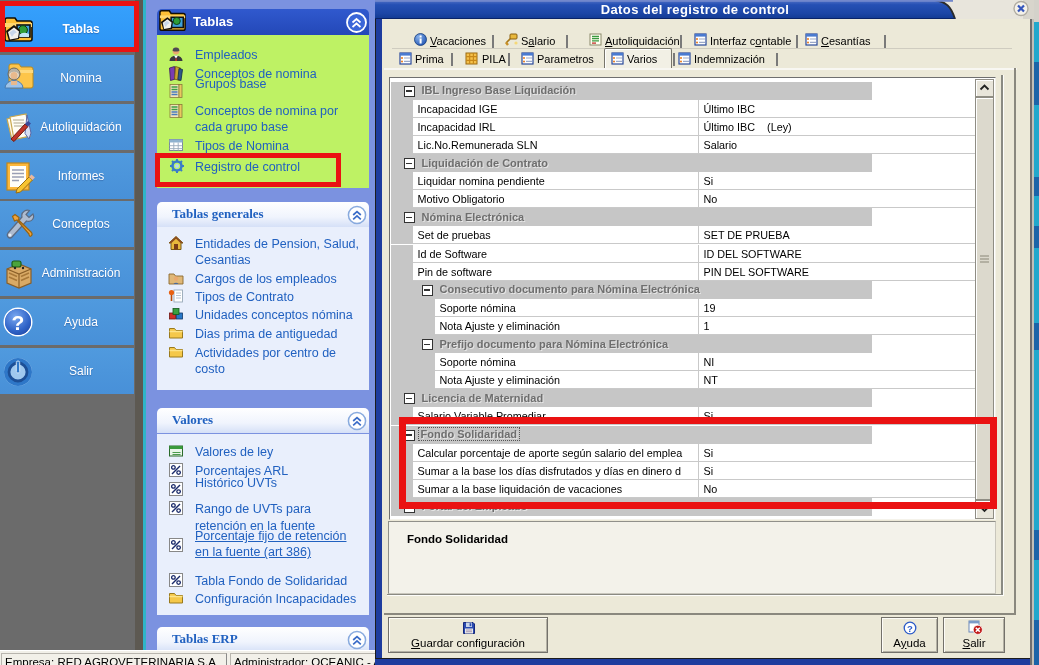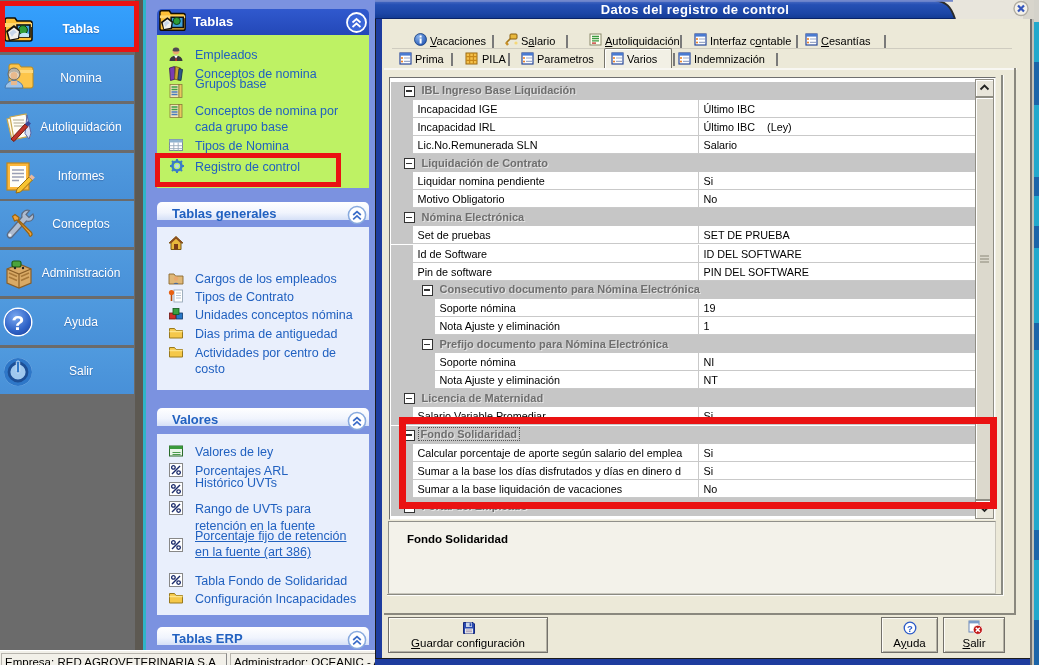--- a/index.html
+++ b/index.html
@@ -115,22 +115,22 @@
 
 <div class="abs" style="left:0;top:650px;width:377px;height:15px;background:#f2f0e9;border-top:1px solid #fff;z-index:5;overflow:hidden;">
   <div class="abs" style="left:1px;top:2px;width:226px;height:17px;border:1px solid #b8b5ae;border-right:1px solid #8a8a8a;font-size:11.5px;color:#000;padding:2px 0 0 3px;box-sizing:border-box;">Empresa: RED AGROVETERINARIA S.A</div>
   <div class="abs" style="left:230px;top:2px;width:200px;height:17px;border:1px solid #b8b5ae;font-size:11.5px;color:#000;padding:2px 0 0 3px;box-sizing:border-box;">Administrador: OCEANIC - A</div>
 </div>
 
 <style>
  .panel{position:absolute;left:157px;width:212px;}
  .phead1{position:absolute;left:0;right:0;top:0;height:26px;border-radius:5px 5px 0 0;
    background:linear-gradient(180deg,#3059ce,#2348b8);}
- .phead2{position:absolute;left:0;right:0;top:0;height:18px;border-radius:5px 5px 0 0;
-   background:linear-gradient(180deg,#ffffff,#f0f4fd 60%,#d5e0f7);}
+ .phead2{position:absolute;left:0;right:0;top:0;height:25px;border-radius:5px 5px 0 0;
+   background:linear-gradient(180deg,#ffffff,#f0f4fd 60%,#d5e0f7);font-family:Liberation Serif, serif;}
  .phead2 .pt{position:absolute;left:15px;top:4px;font-size:13px;font-weight:bold;color:#2161c0;}
  .pbody{position:absolute;left:0;right:0;background:#bef264;}
  .pitem{position:absolute;left:38px;font-size:12.5px;line-height:16.2px;color:#2161c0;white-space:nowrap;}
  .pico{position:absolute;left:11px;width:16px;height:16px;}
  .chev{position:absolute;right:2px;top:3px;}
 </style>
 <div class="panel" style="top:9px;height:179px;">
   <div class="phead1">
     <svg style="position:absolute;left:1px;top:-2px;" width="30" height="28" viewBox="0 0 32 30">
       <path d="M2 6 q0-2 2-2 h8 l2 3 h13 q2 0 2 2 v14 q0 2-2 2 H4 q-2 0-2-2 Z" fill="#fdc036" stroke="#120e04" stroke-width="1.6"></path>
@@ -202,20 +202,21 @@
       <circle cx="10.5" cy="10.5" r="9" fill="#fff" stroke="#88aade" stroke-width="1.6"></circle>
       <path d="M6.5 10.5 l4-3.5 4 3.5 M6.5 15 l4-3.5 4 3.5" fill="none" stroke="#3a6cc8" stroke-width="1.8"></path>
     </svg>
   </div>
   <div class="pbody" style="top:25px;height:163px;background:#e9effc;">
     <svg class="pico" style="top:8px" viewBox="0 0 16 16">
         <path d="M1 8 L8 1.5 15 8 h-2 v6.5 H3 V8 Z" fill="#e8b83c" stroke="#7a5a14" stroke-width="1"></path>
         <path d="M8 1.5 L1 8 h2.5 L8 3.8 12.5 8 H15 Z" fill="#8a4a20"></path>
         <rect x="6" y="9" width="4" height="5.5" fill="#7a3c18"></rect>
       </svg>
+    <div class="pitem" style="top:9px;">Entidades de Pension, Salud,<br>Cesantias</div>
     <svg class="pico" style="top:42.6px" viewBox="0 0 16 16">
         <path d="M1 4 h5 l1.5 2 H15 v8 H1 Z" fill="#e0b878" stroke="#8a6a30" stroke-width=".9"></path>
         <circle cx="8" cy="8.6" r="2.2" fill="#eaa96e"></circle>
         <path d="M5.5 14 a2.8 2.5 0 0 1 5 0 Z" fill="#4a6a9a"></path>
       </svg>
     <div class="pitem" style="top:43.6px;">Cargos de los empleados</div>
     <svg class="pico" style="top:61px" viewBox="0 0 16 16">
         <rect x="6" y="2" width="8.5" height="12" fill="#fff" stroke="#98a8b8" stroke-width=".9"></rect>
         <path d="M8 5 h5 M8 7.5 h5 M8 10 h5" stroke="#b8c4d0" stroke-width="1"></path>
         <circle cx="3.5" cy="4.5" r="2.6" fill="#e86010"></circle>
@@ -309,21 +310,21 @@
   </div>
 </div>
 
 <style>
  #dlg{position:absolute;left:375px;top:0;width:659px;height:665px;z-index:10;}
  #dlg .abs{position:absolute;}
  .tabtxt{position:absolute;top:34.5px;font-size:11px;color:#000;white-space:nowrap;}
  .tabtxt2{position:absolute;top:52.5px;font-size:11px;color:#000;white-space:nowrap;}
  .tsep{position:absolute;width:1.5px;height:13px;background:#7a7a7a;}
  .licon{position:absolute;width:13px;height:13px;}
- .gr{position:absolute;left:0;width:584px;height:18.1px;}
+ .gr{position:absolute;left:0;width:481px;height:18.1px;}
  .gcat{background:#c6c6c6;}
  .gcat .ct{position:absolute;left:31px;top:2.5px;font-size:11px;font-weight:bold;color:#6e6e6e;text-shadow:1px 1px 0 #e6e6e6;white-space:nowrap;}
  .gm{position:absolute;left:0;top:0;width:22px;height:100%;background:#c6c6c6;}
  .gn{position:absolute;left:22px;top:0;width:286px;height:100%;box-sizing:border-box;border-right:1px solid #c9c9c9;border-bottom:1px solid #c9c9c9;font-size:10.8px;color:#000;padding:3px 0 0 5px;white-space:nowrap;overflow:hidden;}
  .gv{position:absolute;left:308px;top:0;width:276px;height:100%;box-sizing:border-box;border-bottom:1px solid #c9c9c9;font-size:10.8px;color:#000;padding:3px 0 0 5px;white-space:nowrap;}
  .pm{position:absolute;width:9px;height:9px;background:#fff;border:1px solid #333;}
  .pm:after{content:"";position:absolute;left:1.5px;top:3.5px;width:6px;height:1.6px;background:#333;}
  .dbtn{position:absolute;height:36px;background:#ece9d8;border:1px solid #73716a;box-shadow:inset 1px 1px 0 #fcfbf6,inset -1px -1px 0 #b4b1a4;box-sizing:border-box;}
  .dbtn .bt{position:absolute;left:0;right:0;top:19px;text-align:center;font-size:11.5px;color:#000;}
 </style>

